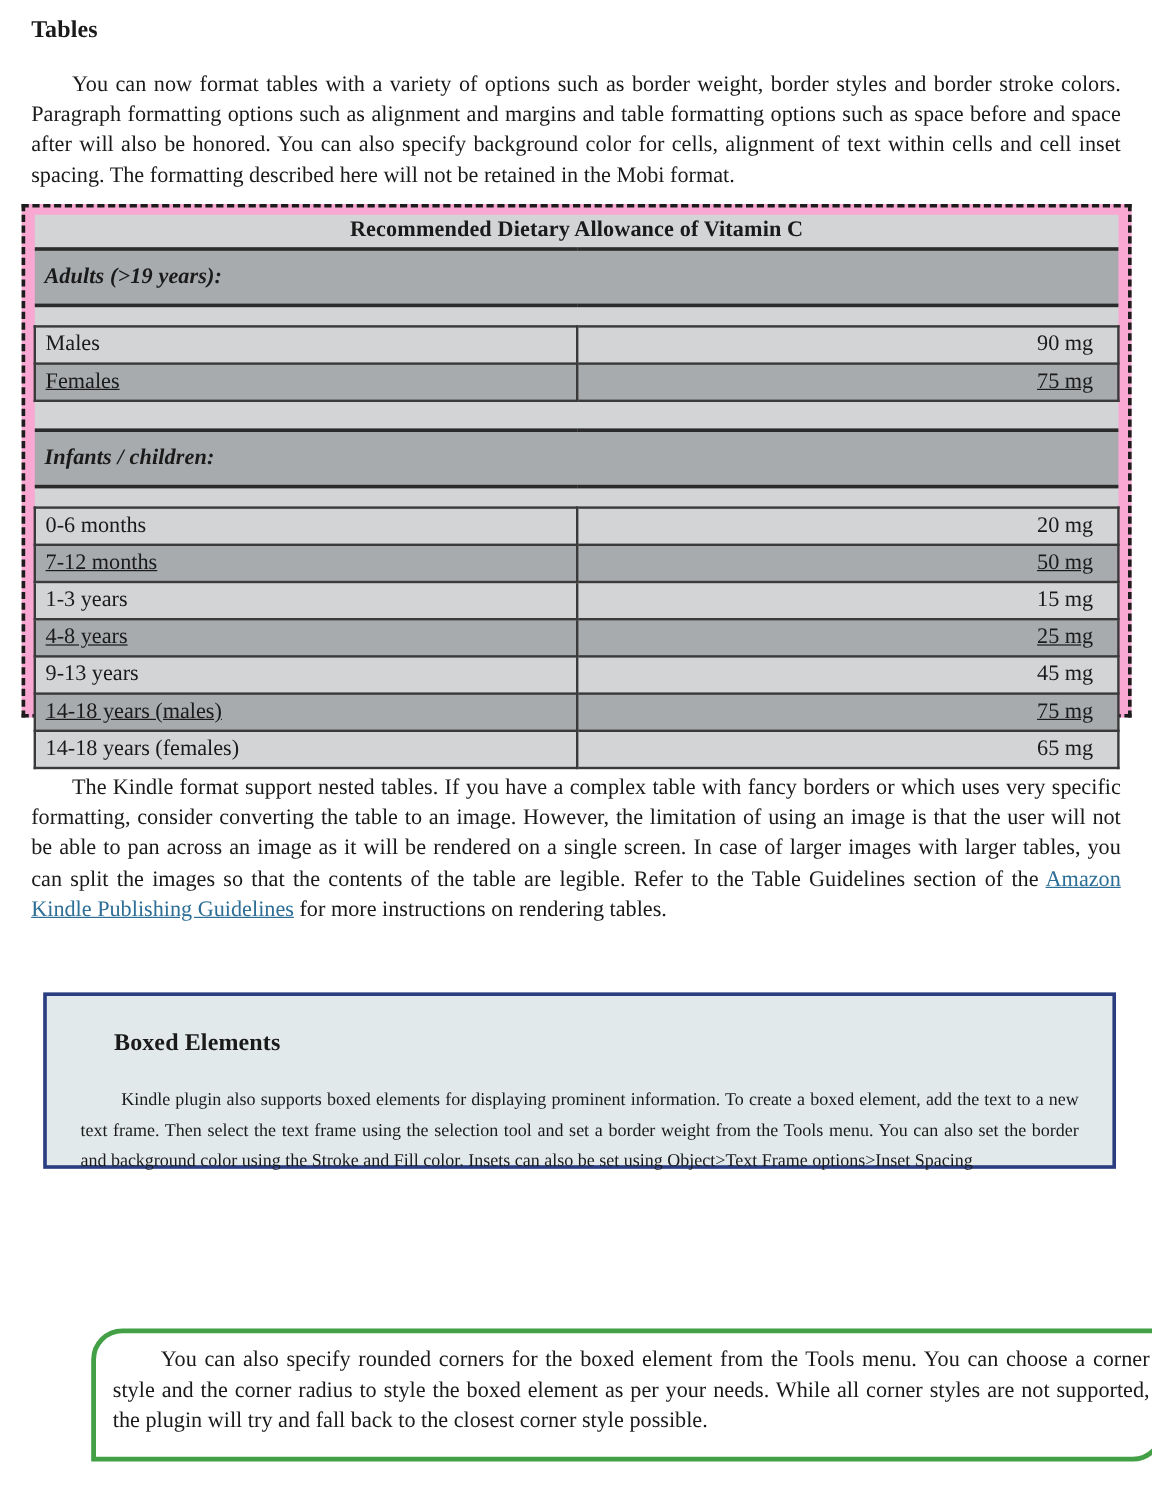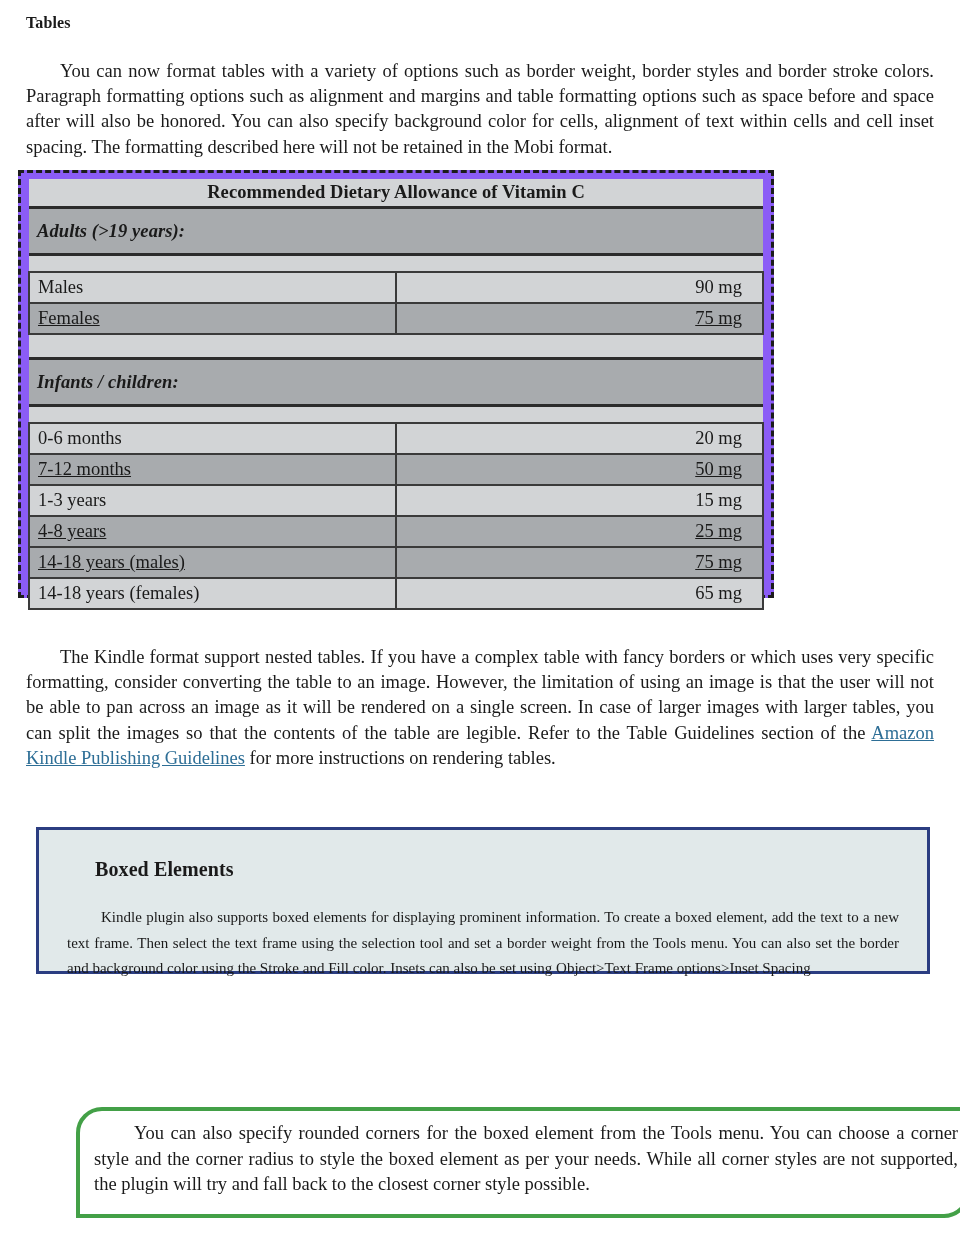--- a/index.html
+++ b/index.html
@@ -21,21 +21,21 @@
     left: 0; top: 0;
     width: 960px;
     height: 1238px;
   }
 
   
   .section-heading {
     position: absolute;
     left: 26px;
     top: -1px;
-    font-size: 16px;
+    font-size: 20px;
     font-weight: bold;
     letter-spacing: 0.1px;
     line-height: 26px;
   }
 
   
   .intro-para {
     position: absolute;
     left: 26px;
     top: 40px;
@@ -45,25 +45,25 @@
     text-align: justify;
     text-indent: 34px;
     hyphens: manual;
   }
 
   
   .table-outer {
     position: absolute;
     left: 18px;
     top: 170px;
-    width: 756px;
+    width: 925px;
     height: 428px;
     border: 3px dashed #1c1c1c;
     box-sizing: border-box;
-    background: #8b5cf6;
+    background: #f9a8d4;
     padding: 6px 7px 7px 7px;
   }
 
   .tbl {
     width: 100%;
     border-collapse: collapse;
     table-layout: fixed;
     font-size: 18.5px;
   }
   .tbl td {
@@ -232,20 +232,24 @@
           <td class="value-cell">50 mg</td>
         </tr>
         <tr class="data-row row-light">
           <td class="label-cell">1-3 years</td>
           <td class="value-cell">15 mg</td>
         </tr>
         <tr class="data-row row-dark">
           <td class="label-cell">4-8 years</td>
           <td class="value-cell">25 mg</td>
         </tr>
+        <tr class="data-row row-light">
+          <td class="label-cell">9-13 years</td>
+          <td class="value-cell">45 mg</td>
+        </tr>
         <tr class="data-row row-dark">
           <td class="label-cell">14-18 years (males)</td>
           <td class="value-cell">75 mg</td>
         </tr>
         <tr class="data-row row-light">
           <td class="label-cell">14-18 years (females)</td>
           <td class="value-cell">65 mg</td>
         </tr>
       </tbody>
     </table>

